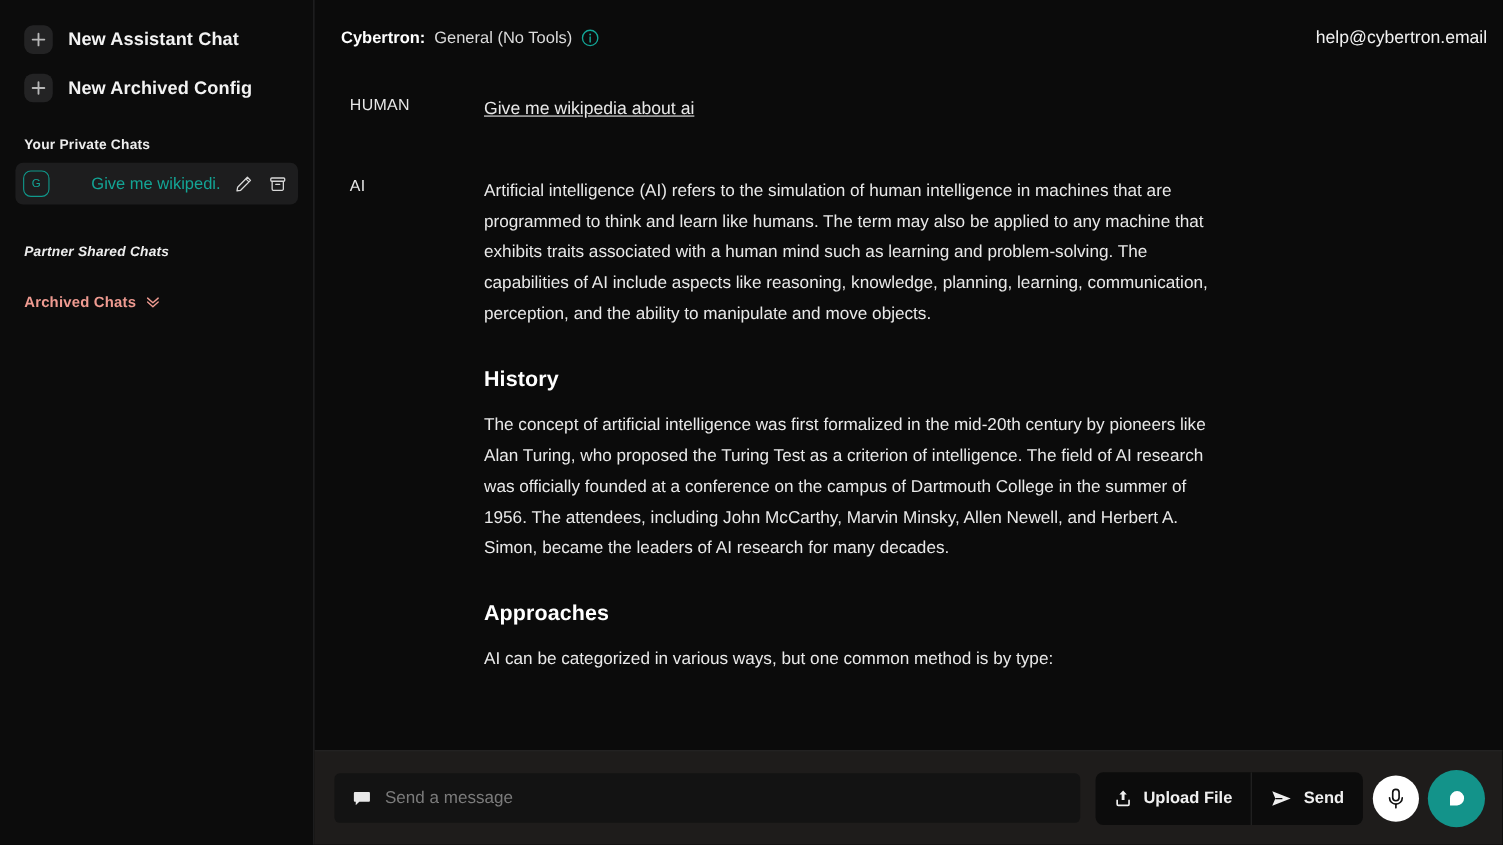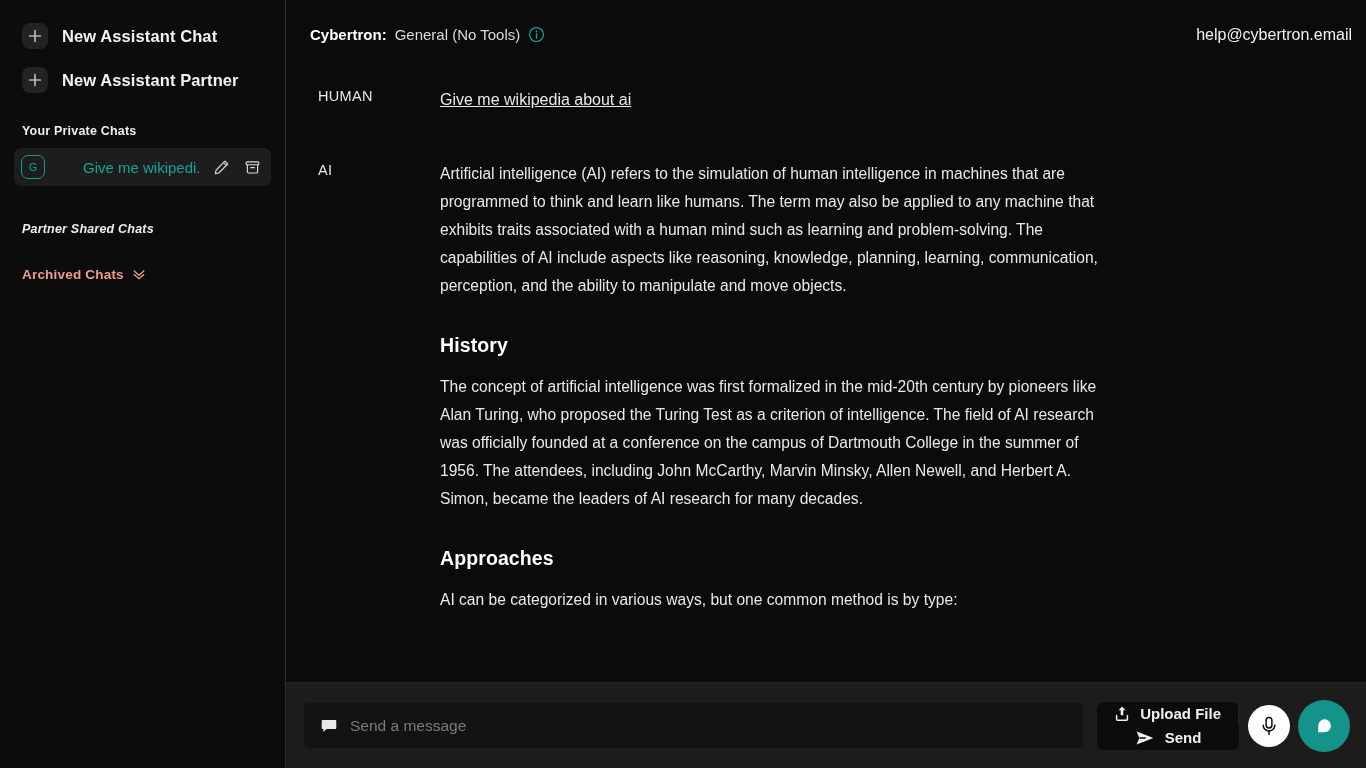--- a/index.html
+++ b/index.html
@@ -231,21 +231,20 @@
     color: #7b7b7b;
   }
 
   #composer-actions {
     display: flex;
     align-items: center;
     height: 48px;
     background: #0c0c0c;
     border-radius: 7px;
     overflow: hidden;
-    flex-direction: column;
   }
   .composer-btn {
     display: flex;
     align-items: center;
     gap: 10px;
     height: 48px;
     padding: 0 17px;
     cursor: pointer;
     border-right: 1px solid #262626;
   }
@@ -298,21 +297,21 @@
       </span>
       <span class="new-row-label">New Assistant Chat</span>
     </div>
 
     <div class="new-row">
       <span class="plus-btn">
         <svg width="14" height="14" viewBox="0 0 14 14" aria-hidden="true">
           <path d="M7 1.7 V12.3 M1.7 7 H12.3" stroke="#b7b7b7" stroke-width="1.7" stroke-linecap="round"></path>
         </svg>
       </span>
-      <span class="new-row-label">New Assistant Partner</span>
+      <span class="new-row-label">New Archived Config</span>
     </div>
 
     <div class="section-label" id="private-chats-label">Your Private Chats</div>
 
     <div class="chat-item">
       <span class="chat-avatar">G</span>
       <span class="chat-title">Give me wikipedi...</span>
       <span class="chat-action">
         <svg width="17" height="17" viewBox="0 0 18 18" aria-hidden="true">
           <path d="M12.6 2.3 L15.6 5.3 L6.1 14.8 L2.6 15.4 L3.2 11.9 Z" fill="none" stroke="#d8d8d8" stroke-width="1.25" stroke-linejoin="round"></path>

